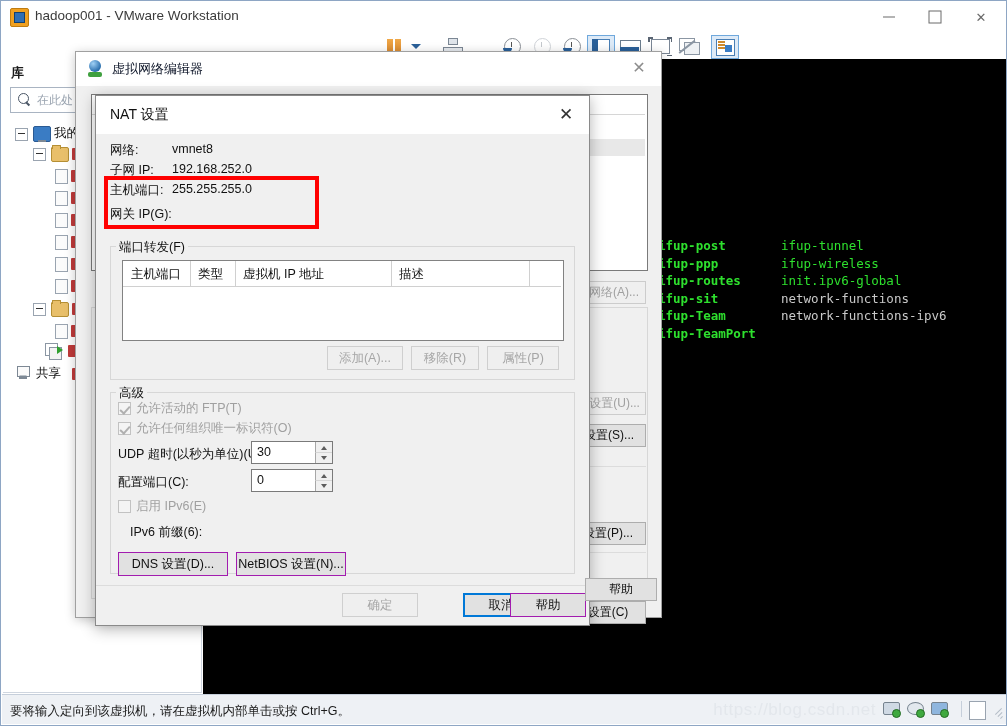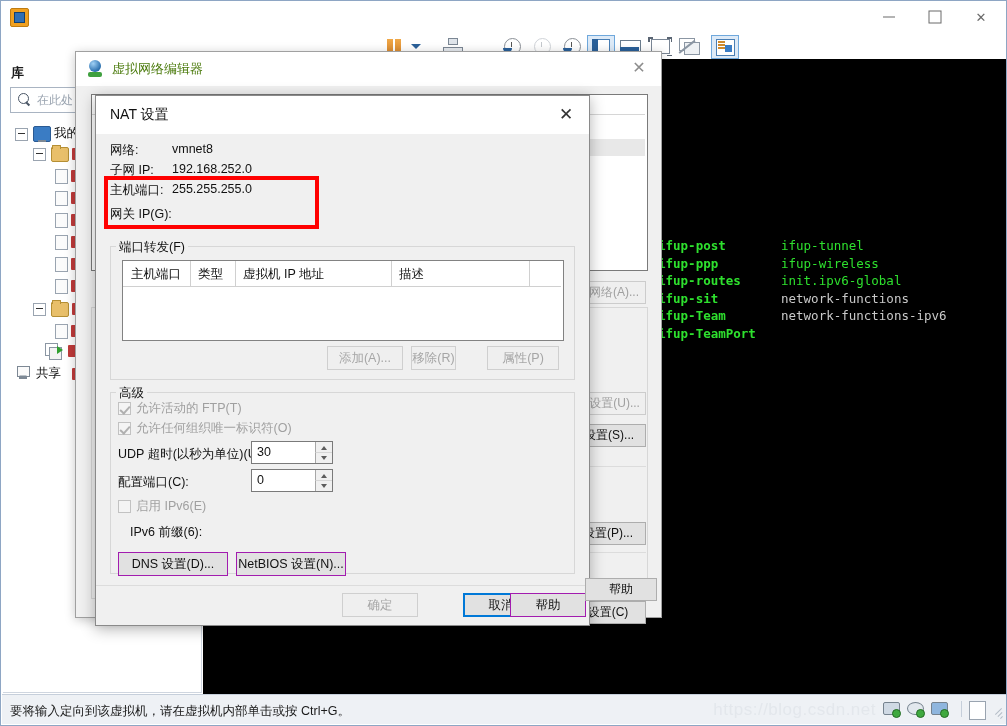--- a/index.html
+++ b/index.html
@@ -133,21 +133,21 @@
 
   
   .vne{position:absolute;left:74px;top:50px;width:585px;height:565px;background:#f0f0f0;
        border:1px solid #a0a0a0;box-shadow:0 2px 10px rgba(0,0,0,.22);}
   .vne-tb{position:absolute;left:0;top:0;width:585px;height:34px;background:#fff;}
   .vne-ic{position:absolute;left:10px;top:8px;width:18px;height:18px;}
   .vne-ic:before{content:"";position:absolute;left:3px;top:0;width:12px;height:12px;border-radius:50%;
        background:radial-gradient(circle at 35% 30%,#9fd0f5,#2a6fae 70%);}
   .vne-ic:after{content:"";position:absolute;left:2px;top:12px;width:14px;height:5px;
        background:#3fa03f;border-radius:2px;}
-  .vne-title{position:absolute;left:36px;top:8px;font-size:13px;color:#4d7c0f;}
+  .vne-title{position:absolute;left:36px;top:8px;font-size:13px;color:#0f172a;}
   .vne-x{position:absolute;right:14px;top:8px;width:16px;height:16px;color:#8d8d8d;font-size:16px;
        line-height:15px;text-align:center;}
   .vne-table{position:absolute;left:15px;top:42px;width:555px;height:175px;background:#fff;
        border:1px solid #7a7a7a;}
   .vne-th{position:absolute;left:0;top:0;width:553px;height:19px;background:#fff;
        border-bottom:1px solid #d6d6d6;}
   .vne-th i{position:absolute;top:0;width:1px;height:19px;background:#d6d6d6;}
   .vne-row{position:absolute;left:0;height:17px;font-size:12px;color:#111;white-space:nowrap;}
   .vne-row.sel{background:#e8e8e8;}
   .vne-btn{position:absolute;height:23px;line-height:21px;text-align:center;font-size:12px;
@@ -202,20 +202,21 @@
   .nat-foot{position:absolute;left:0;bottom:0;width:493px;height:39px;background:#f0f0f0;
        border-top:1px solid #dcdcdc;}
 </style>
 </head>
 <body>
 
 <div id="root">
 
   <div class="titlebar">
     <div class="tb-icon"></div>
+    <div class="tb-title">hadoop001 - VMware Workstation</div>
     <div class="wbtn min">
         <span>
           <i class="dash"></i>
         </span>
       </div>
     <div class="wbtn max">
         <span>
           <i class="sq"></i>
         </span>
       </div>
@@ -409,21 +410,21 @@
             <i style="left:268px"></i>
             <i style="left:406px"></i>
           <span class="fwd-col" style="left:8px">主机端口</span>
           <span class="fwd-col" style="left:75px">类型</span>
           <span class="fwd-col" style="left:120px">虚拟机 IP 地址</span>
           <span class="fwd-col" style="left:276px">描述</span>
         </div>
       </div>
 
       <div class="btn dis" style="left:231px;top:212px;width:76px">添加(A)...</div>
-      <div class="btn dis" style="left:315px;top:212px;width:45px">移除(R)</div>
+      <div class="btn dis" style="left:315px;top:212px;width:68px">移除(R)</div>
       <div class="btn dis" style="left:391px;top:212px;width:72px">属性(P)</div>
 
       <div class="grp" style="left:14px;top:258px;width:463px;height:180px"></div>
       <div class="grp-lbl" style="left:20px;top:251px">高级</div>
 
       <div class="cb checked" style="left:22px;top:268px"></div>
       <div class="cb-lbl" style="left:40px;top:266px">允许活动的 FTP(T)</div>
 
       <div class="cb checked" style="left:22px;top:288px"></div>
       <div class="cb-lbl" style="left:40px;top:286px">允许任何组织唯一标识符(O)</div>

